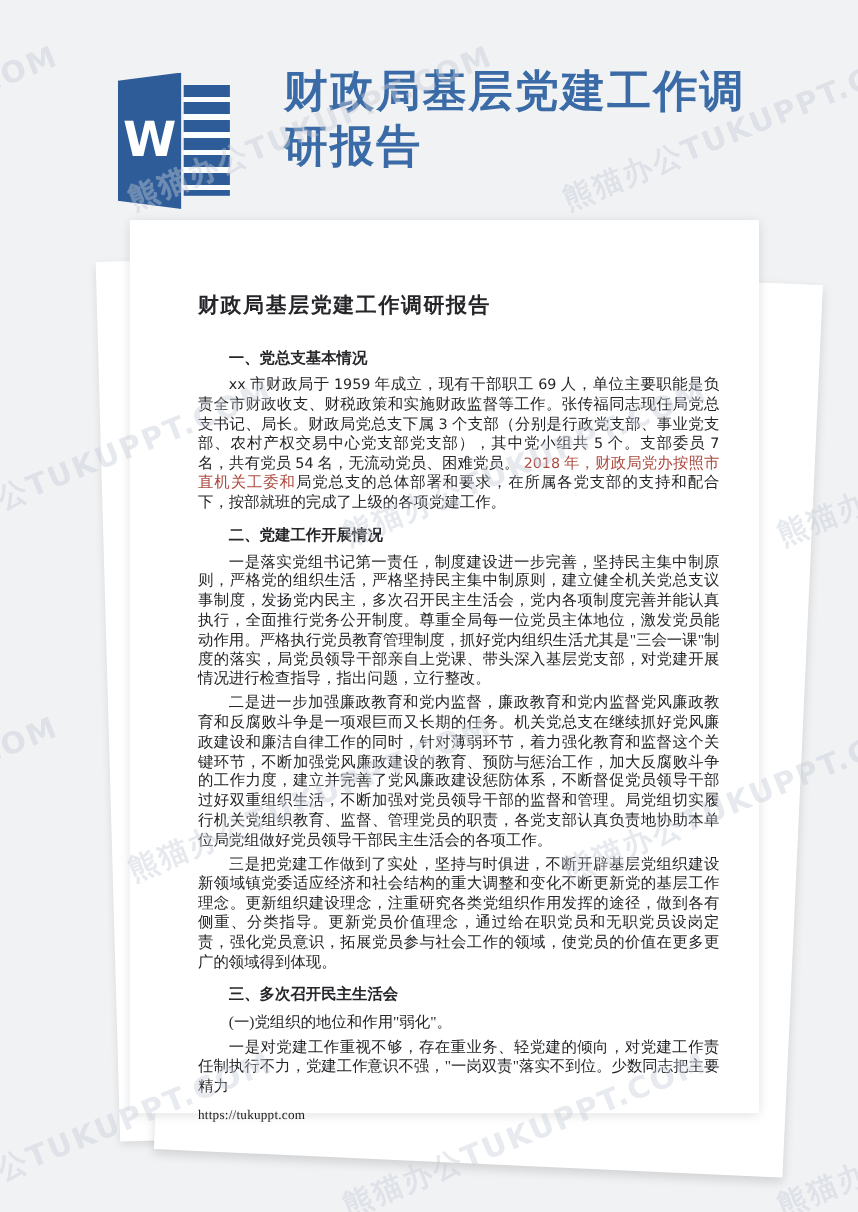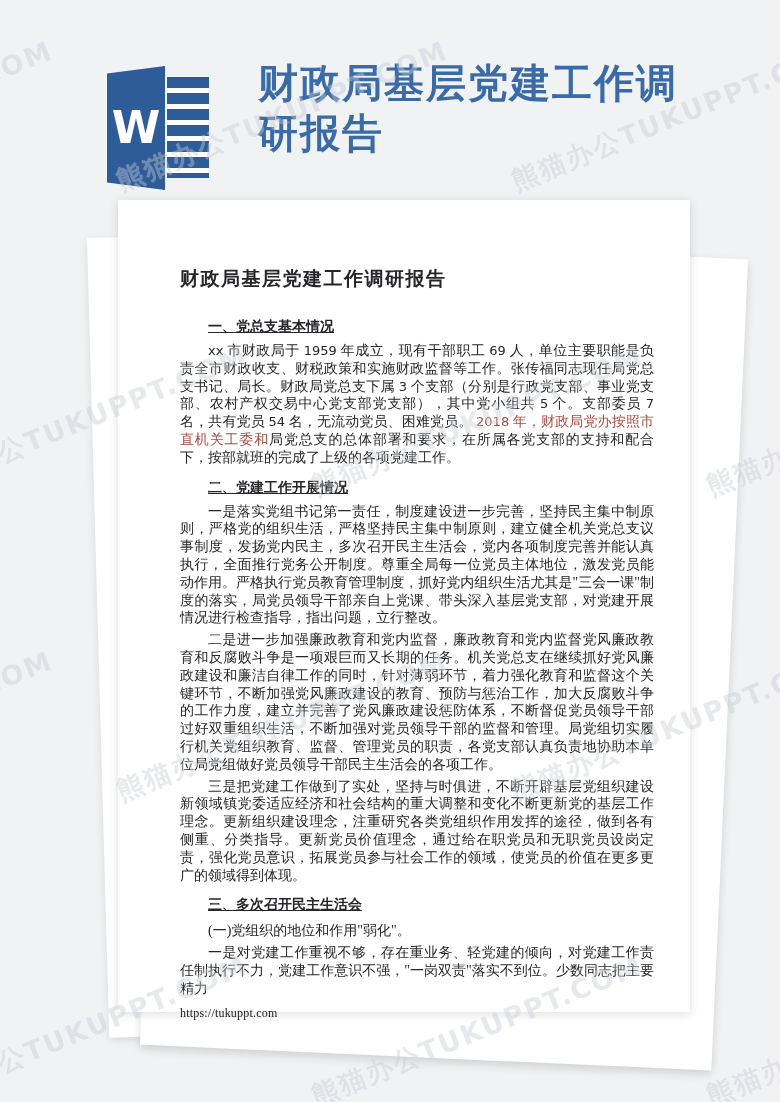--- a/index.html
+++ b/index.html
@@ -40,21 +40,21 @@
 
   
   #page{
     left:118px;top:200px;width:572px;height:812px;z-index:2;
     box-shadow:0 2px 10px rgba(0,0,0,.13);
     padding:66px 36px 0 62px;box-sizing:border-box;
     font-family:"Liberation Serif","DejaVu Serif",serif;
     color:var(--ink,#26262a);
   }
   .doc-title{font-size:19px;line-height:26px;font-weight:bold;letter-spacing:1.5px;margin:0 0 26px;}
-  .b-h{font-weight:600;margin:12px 0 6px;text-indent:2em;font-size:14px;line-height:18px;text-decoration:underline;}
+  .b-h{font-weight:600;margin:12px 0 6px;text-indent:2em;font-size:14px;line-height:18px;}
   .b-sub{margin:8px 0 0;text-indent:2em;font-size:14px;line-height:18px;}
   .b-para{margin:4px 0 0;text-indent:2em;font-size:14px;line-height:17.8px;text-align:justify;}
   b.num{font-family:"DejaVu Sans","Liberation Sans",sans-serif;font-weight:normal;font-size:13px;}
   .seg-red{color:var(--red,#aa4a3f);}
   .doc-footer{
     margin-top:8px;font-family:Liberation Serif, serif;
     font-size:12px;color:#1c1c1c;letter-spacing:.2px;
   }
 
   

